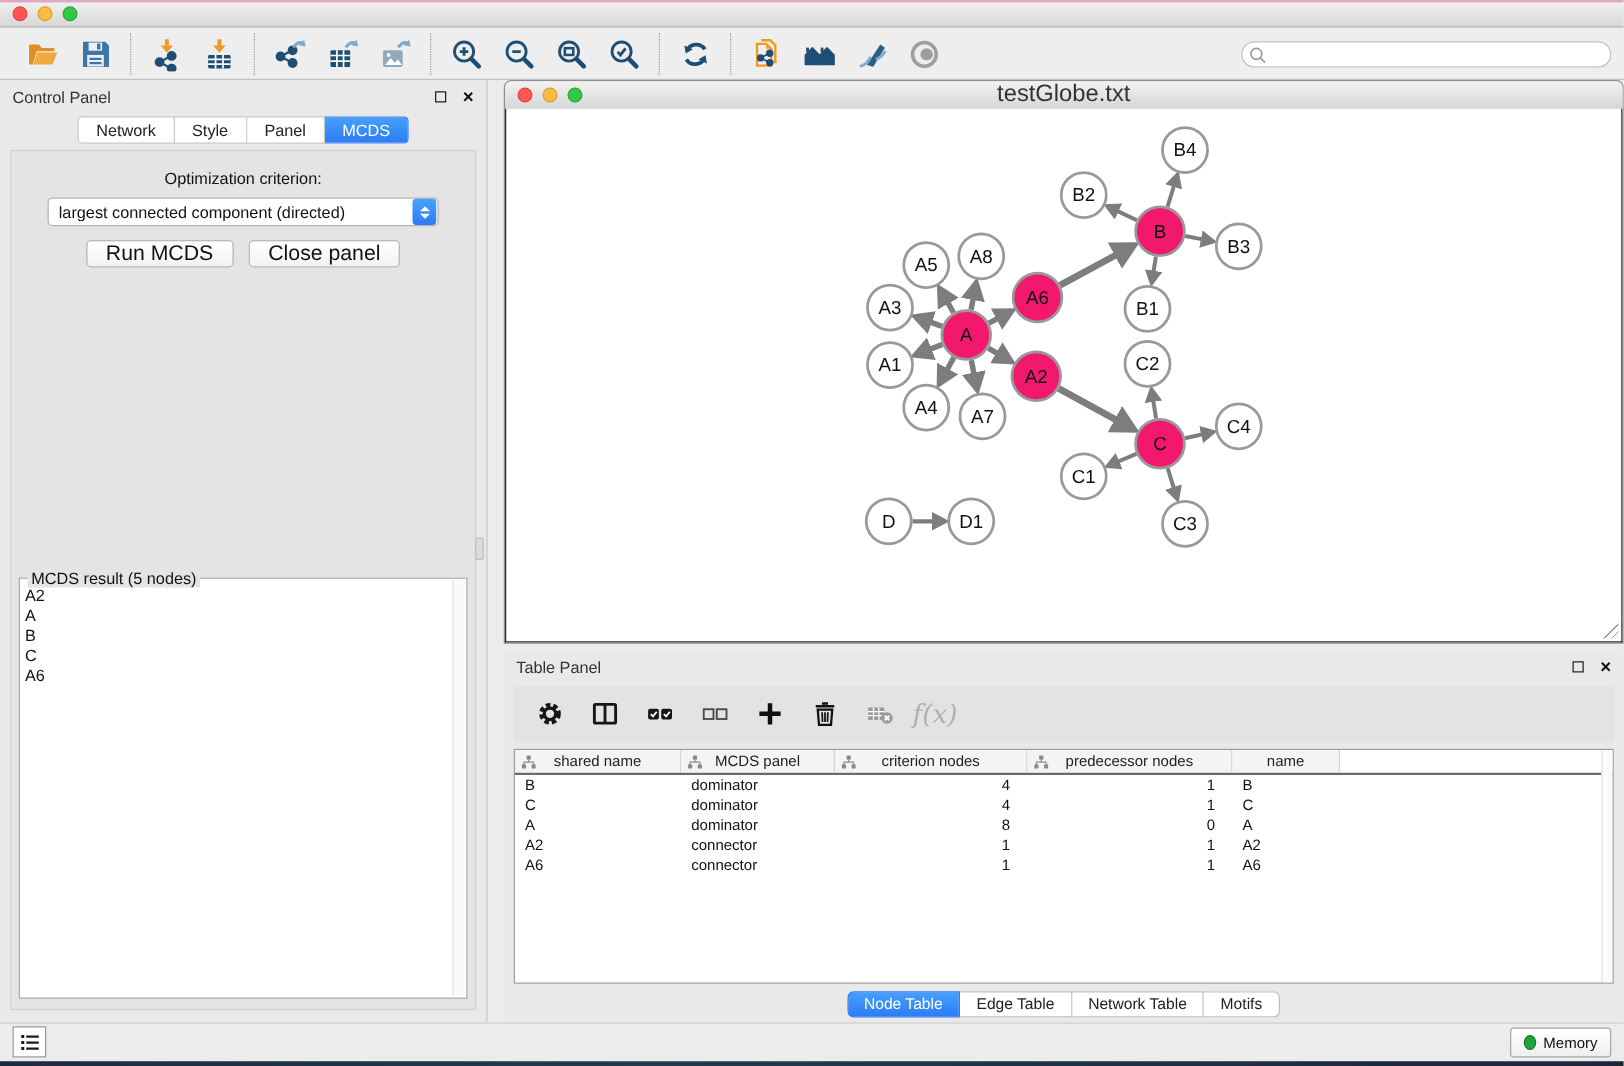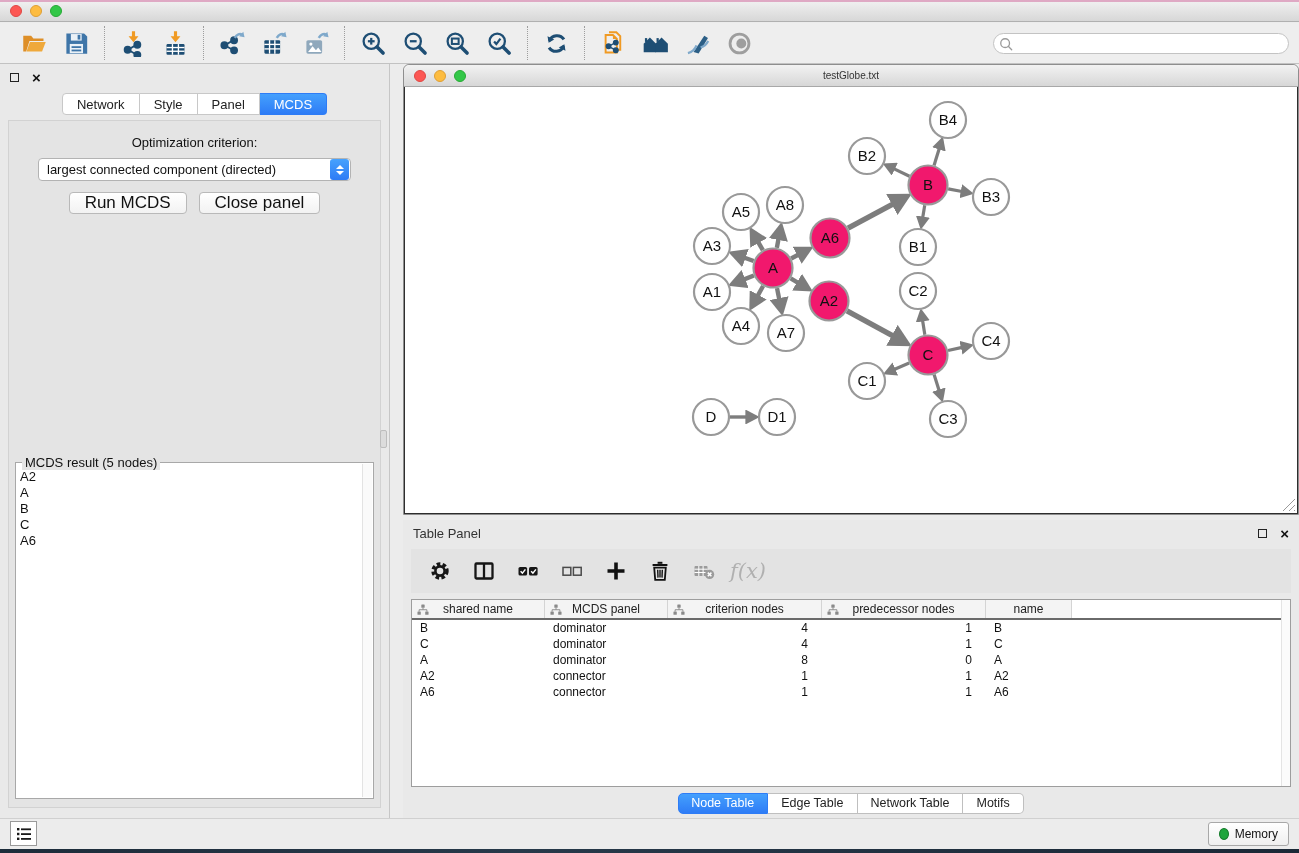--- a/index.html
+++ b/index.html
@@ -77,21 +77,21 @@
   .right-col { flex:1; display:flex; flex-direction:column; position:relative; }
   .v-grip { position:absolute; left:-10px; top:366px; width:7px; height:18px;
     background:#dcdcdc; border:1px solid #bdbdbd; border-radius:2px; }
 
   
   .net-window { margin-left:13px; height:451px; border:1px solid #8e8e8e; border-radius:6px 6px 0 0;
     background:#fff; display:flex; flex-direction:column; position:relative; }
   .net-titlebar { height:22px; background:linear-gradient(#f2f2f2,#d7d7d7);
     border-bottom:1px solid #a8a8a8; border-radius:6px 6px 0 0; display:flex; align-items:center; position:relative; }
   .net-titlebar .lights { top:5px; }
-  .net-titlebar .title { flex:1; text-align:center; font-size:10px; color:#333; }
+  .net-titlebar .title { flex:1; text-align:center; font-size:19px; color:#333; }
   .net-canvas { flex:1; position:relative; border:1px solid #2e2e2e; border-top:none; background:#fff; overflow:hidden; }
   .net-canvas svg.graph { position:absolute; left:0; top:0; }
   .resize-grip { position:absolute; right:2px; bottom:2px; width:14px; height:14px;
     background:repeating-linear-gradient(135deg, transparent 0 3px, #9a9a9a 3px 4px); cursor:nwse-resize;
     clip-path:polygon(100% 0, 100% 100%, 0 100%); }
 
   
   .table-panel { margin-left:13px; margin-top:5px; flex:1; background:#e9e9e9;
     display:flex; flex-direction:column; }
   .tp-toolbar { margin:2px 8px 0 8px; height:44px; background:#e3e3e3;
@@ -320,20 +320,21 @@
     <div class="search-wrap"><svg viewBox="0 0 16 16">
         <circle cx="7" cy="7" r="5" fill="none" stroke="#9A9A9A" stroke-width="1.5"></circle>
         <line x1="10.6" y1="10.6" x2="14.5" y2="14.5" stroke="#9A9A9A" stroke-width="1.5" stroke-linecap="round"></line>
       </svg><input class="search-input" type="text" placeholder="" style=""></div>
   </div>
 
 <div class="main">
 
   <div class="control-panel">
     <div class="panel-header">
+      <span class="ph-title">Control Panel</span>
       <span class="icon-float"></span>
       <span class="icon-close">×</span>
     </div>
     <div class="cp-tabs" id="cp-tabs">
         <div class="cp-tab">Network</div>
         <div class="cp-tab">Style</div>
         <div class="cp-tab">Panel</div>
         <div class="cp-tab active">MCDS</div>
       </div>
     <div class="cp-content">

